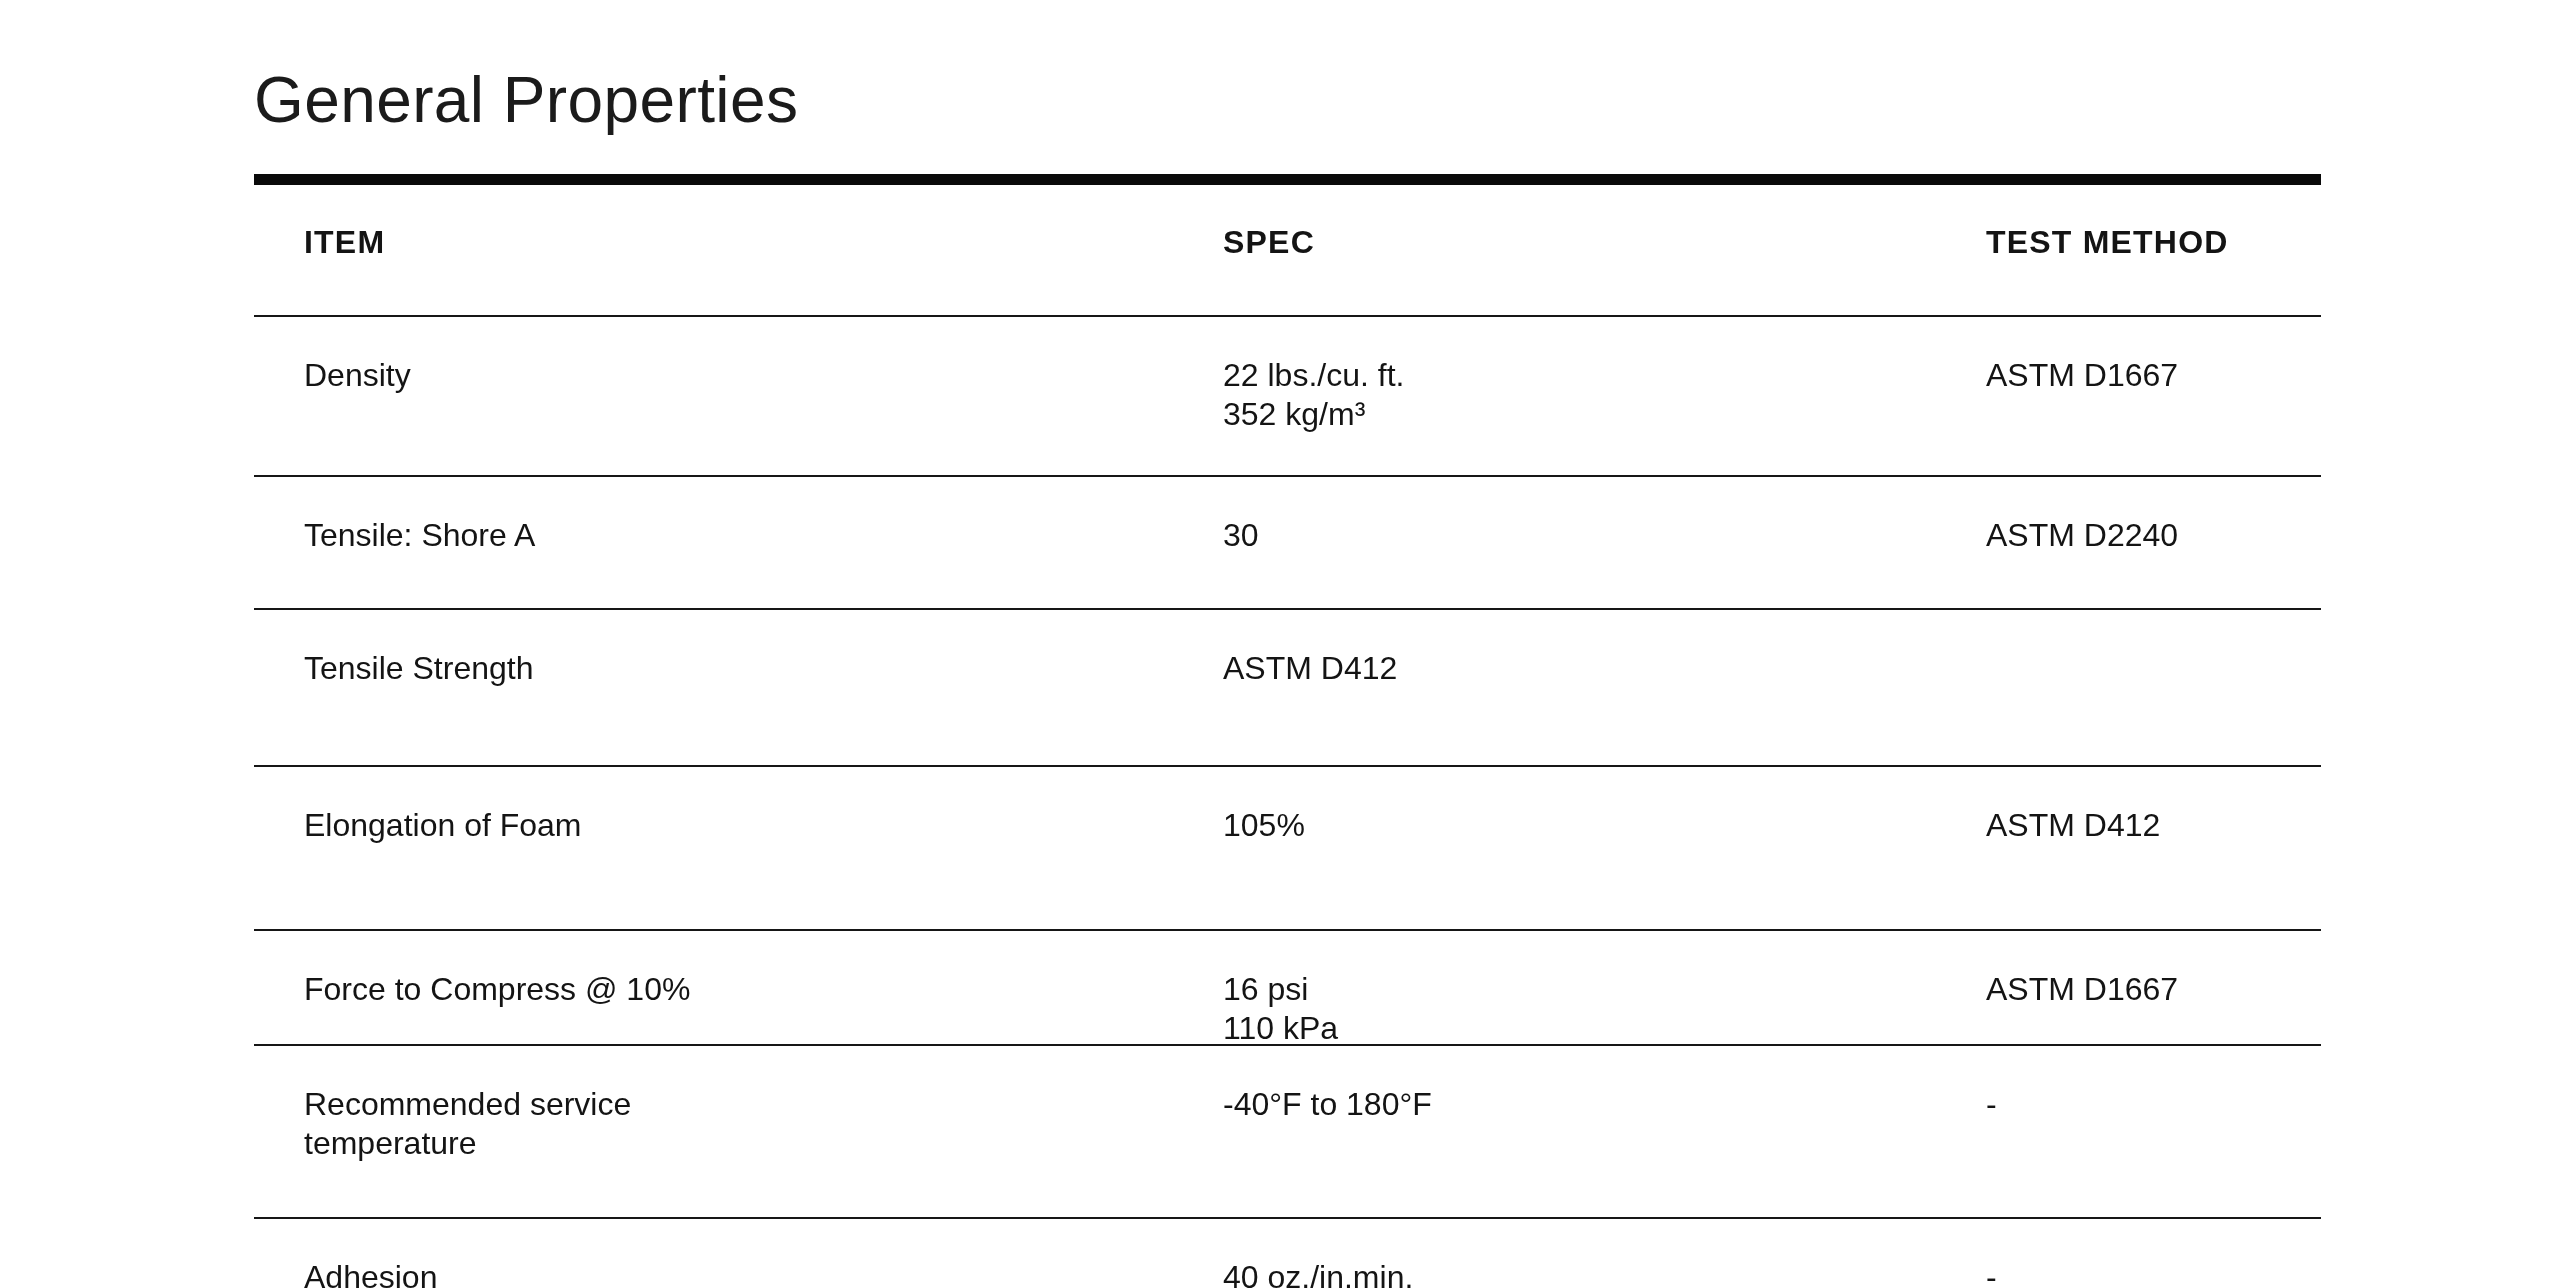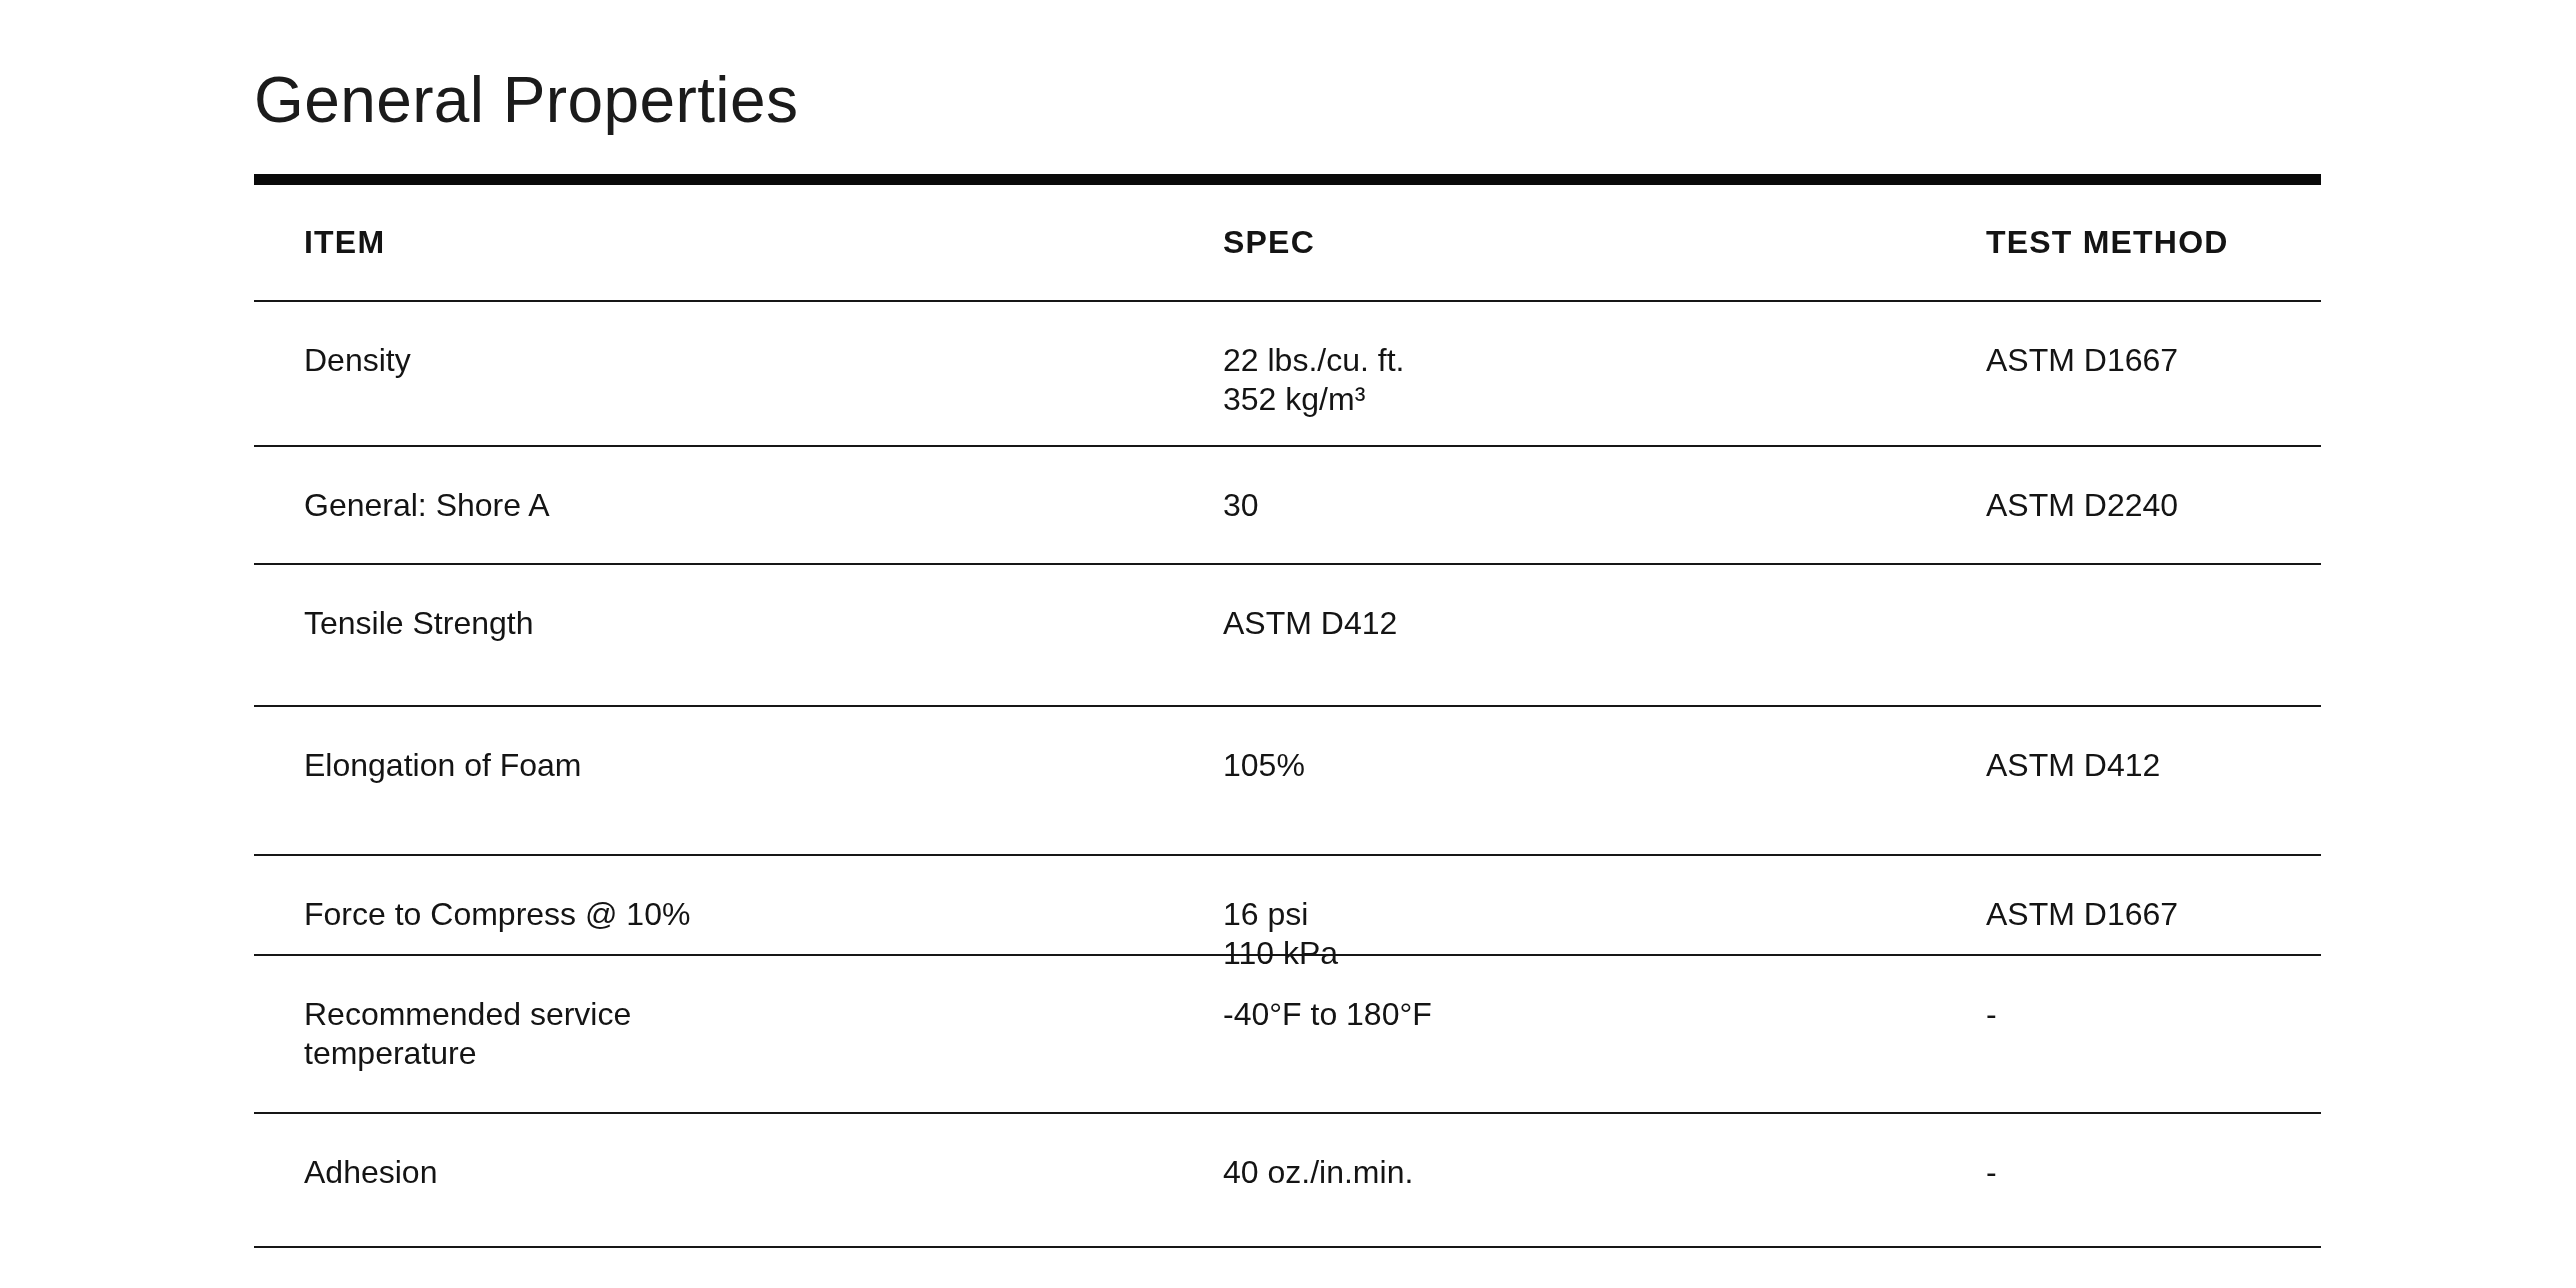--- a/index.html
+++ b/index.html
@@ -30,21 +30,21 @@
     grid-template-columns:969px 763px 335px;
   }
   .header-row{
     height:115px;align-items:center;
   }
   .header-cell{
     font-size:29px;font-weight:700;letter-spacing:1.2px;
     color:var(--heading);text-transform:uppercase;
   }
   .t-body{border-bottom:2.4px solid var(--rule);}
-  .body-row{border-top:2.4px solid var(--rule);}
+  .body-row{border-top:2.4px solid var(--rule);margin-top:15px;}
   .body-row:nth-of-type(1){height:145px;}
   .body-row:nth-of-type(2){height:118px;}
   .body-row:nth-of-type(3){height:142px;}
   .body-row:nth-of-type(4){height:149px;}
   .body-row:nth-of-type(5){height:100px;}
   .body-row:nth-of-type(6){height:158px;}
   .body-row:nth-of-type(7){height:134px;}
   .cell{
     font-size:32px;line-height:39px;color:var(--text);
   }
@@ -73,21 +73,21 @@
   <div class="row body-row">
     <div class="cell col-item">Density</div>
     <div class="cell col-spec">
             <div>22 lbs./cu. ft.</div>
             <div>352 kg/m³</div>
           </div>
     <div class="cell col-method">ASTM D1667</div>
   </div>
 
   <div class="row body-row">
-    <div class="cell col-item">General: Shore A</div>
+    <div class="cell col-item">Tensile: Shore A</div>
     <div class="cell col-spec">
             <div>30</div>
           </div>
     <div class="cell col-method">ASTM D2240</div>
   </div>
 
   <div class="row body-row">
     <div class="cell col-item">Tensile Strength</div>
     <div class="cell col-method">ASTM D412</div>
   </div>

